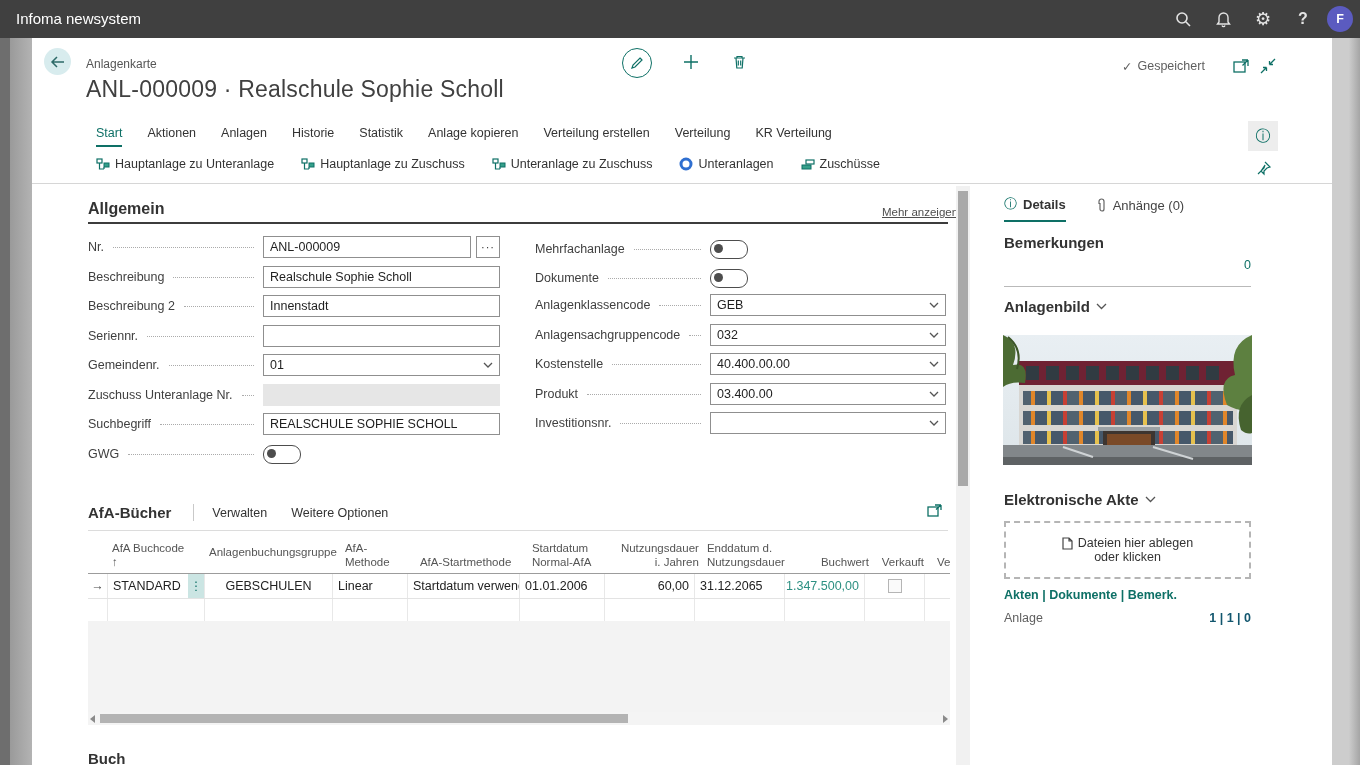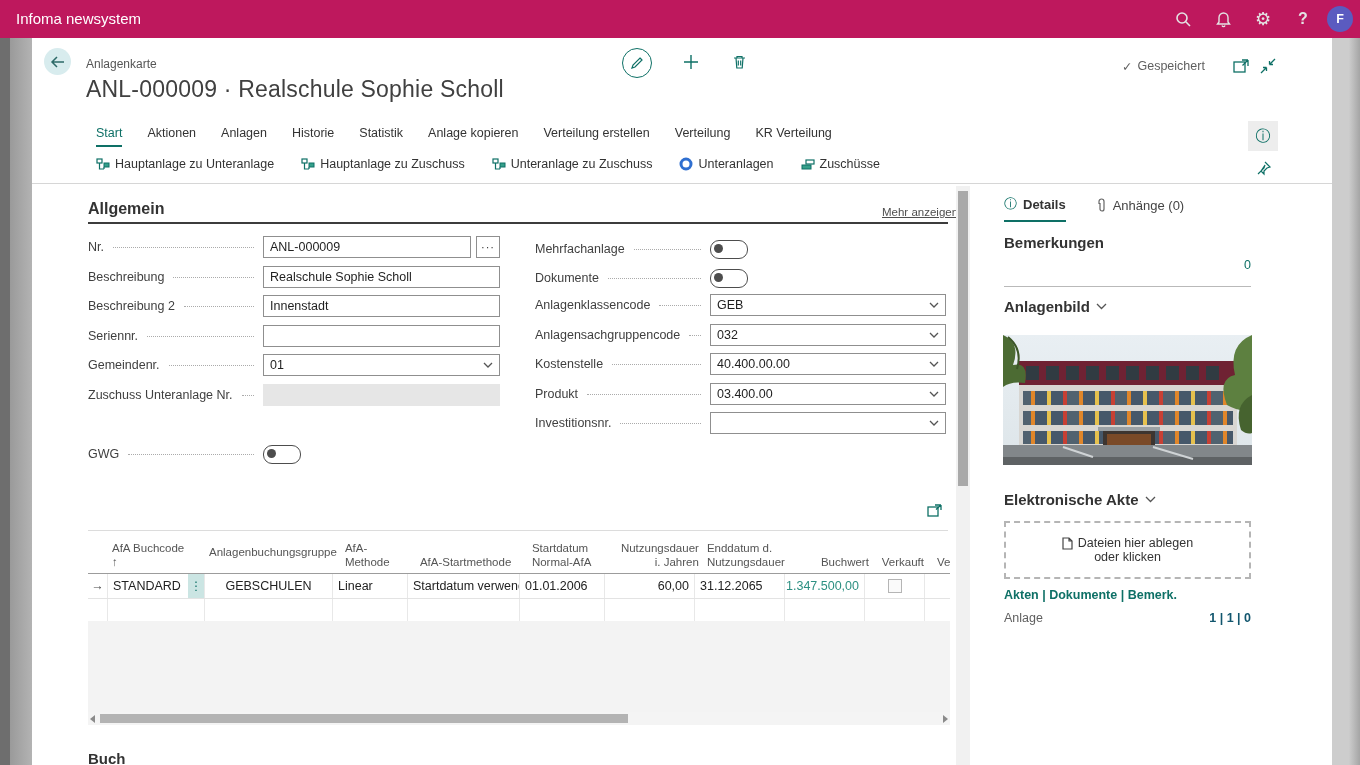--- a/index.html
+++ b/index.html
@@ -1,18 +1,18 @@
 <!DOCTYPE html>
 <html><head>
 <meta charset="utf-8">
 <style>
   html,body{margin:0;padding:0;background:#b9b9b9;font-family:"Liberation Sans",sans-serif;}
   #app{position:relative;width:1360px;height:765px;overflow:hidden;background:#c9c9c9;}
   
-  .topbar{position:absolute;left:0;top:0;width:1360px;height:38px;background:#be185d;color:#fff;}
+  .topbar{position:absolute;left:0;top:0;width:1360px;height:38px;background:#404040;color:#fff;}
   .tb-title{position:absolute;left:16px;top:0;line-height:38px;font-size:15px;color:#fff;}
   .tb-icon{position:absolute;top:0;width:40px;height:38px;display:flex;align-items:center;justify-content:center;color:#e4e4e4;}
   .tb-avatar{position:absolute;left:1327px;top:6px;width:26px;height:26px;border-radius:50%;background:#5b5bc0;color:#fff;font-size:12.5px;font-weight:bold;display:flex;align-items:center;justify-content:center;}
   
   .edge-l1{position:absolute;left:0;top:38px;width:10px;height:727px;background:#6e6e6e;}
   .edge-l2{position:absolute;left:10px;top:38px;width:22px;height:727px;background:linear-gradient(90deg,#9a9a9a,#b3b3b3);}
   .edge-r{position:absolute;left:1332px;top:38px;width:28px;height:727px;background:linear-gradient(90deg,#cdcdcd 60%,#a5a5a5);}
   
   .card{position:absolute;left:32px;top:38px;width:1300px;height:727px;background:#fff;overflow:hidden;}
   .back-btn{position:absolute;left:12px;top:10px;width:27px;height:27px;border-radius:50%;background:#d8ecee;color:#2d6a68;display:flex;align-items:center;justify-content:center;font-size:15px;cursor:pointer;}
@@ -281,20 +281,27 @@
           </span>
         </span>
     </div>
     <div class="fr c1" style="top:346px">
       <span class="flab">Zuschuss Unteranlage Nr.</span>
         <span class="dots"></span>
       <span class="fctl">
           <span class="dis"></span>
         </span>
     </div>
+    <div class="fr c1" style="top:375px">
+      <span class="flab">Suchbegriff</span>
+        <span class="dots"></span>
+      <span class="fctl">
+          <input class="tin" value="REALSCHULE SOPHIE SCHOLL" style="">
+        </span>
+    </div>
     <div class="fr c1" style="top:405px">
       <span class="flab">GWG</span>
         <span class="dots"></span>
       <span class="fctl">
           <span class="toggle">
             <span class="knob"></span>
           </span>
         </span>
     </div>
 
@@ -370,20 +377,26 @@
       <span class="fctl">
           <span class="sel">
             <span class="selval"></span>
             <svg width="10" height="6" viewBox="0 0 10 6">
               <path d="M1 1 L5 5 L9 1" fill="none" stroke="#555" stroke-width="1.3"></path>
             </svg>
           </span>
         </span>
     </div>
 
+    <div class="afa-head">
+      <span class="afa-title">AfA-Bücher</span>
+      <span class="vdiv"></span>
+      <span class="afa-menu-item">Verwalten</span>
+      <span class="afa-menu-item">Weitere Optionen</span>
+    </div>
     <div class="afa-pop">
       <svg width="15" height="13" viewBox="0 0 15 13">
           <rect x="1" y="3" width="10" height="9" fill="none" stroke="#0e7066" stroke-width="1.3"></rect>
           <path d="M8 1 H14 M14 1 V6 M14 1 L9 5.5" fill="none" stroke="#0e7066" stroke-width="1.3"></path>
         </svg>
     </div>
     <div class="afa-rule"></div>
 
     <div class="tbl">
       <div class="thead">

